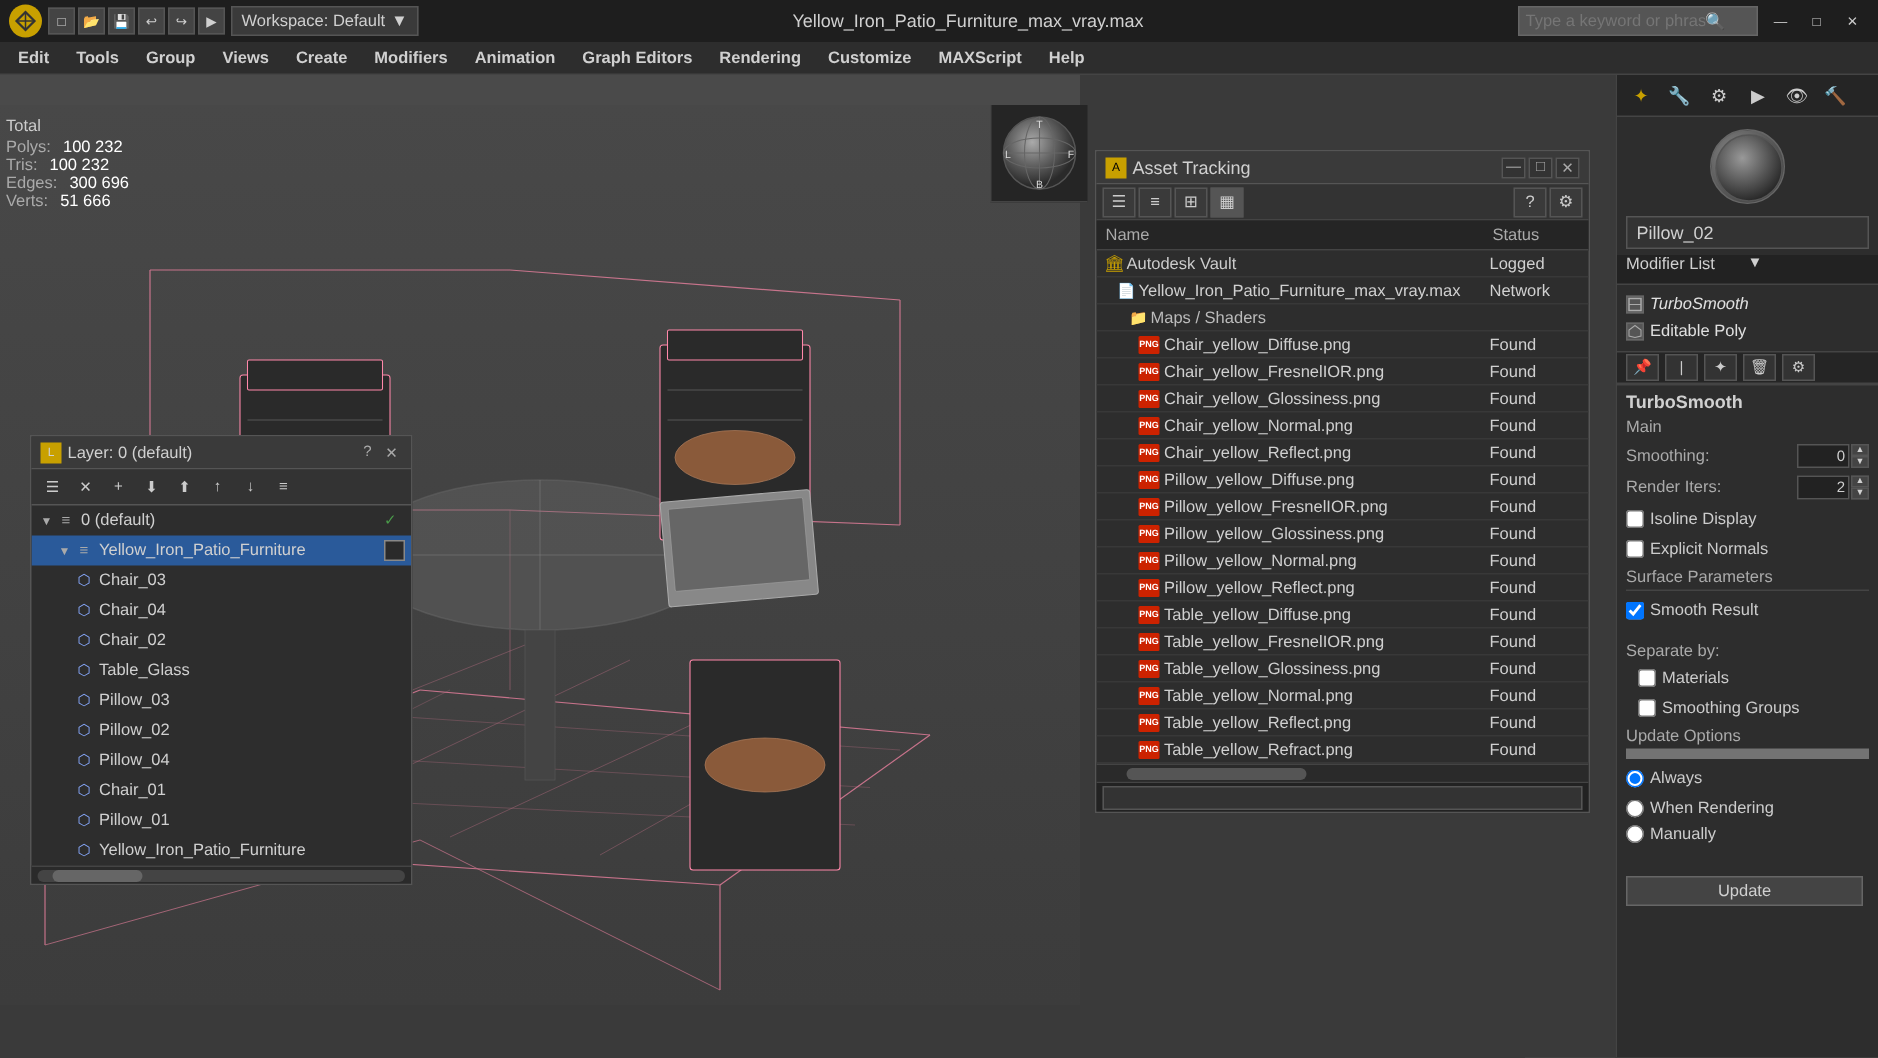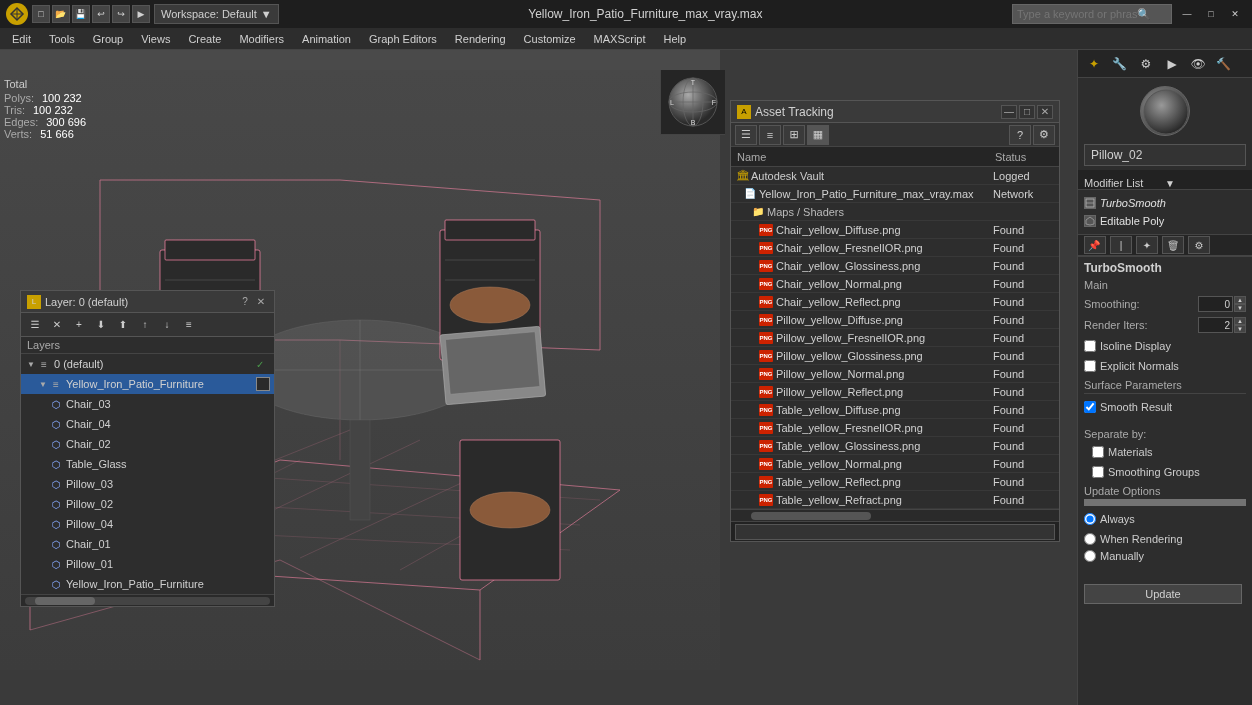--- a/index.html
+++ b/index.html
@@ -11,21 +11,21 @@
     #titlebar .tb-icons { display: flex; gap: 2px; align-items: center; }
     #titlebar .tb-icons span { width: 18px; height: 18px; background: #444; border: 1px solid #555; display: flex; align-items: center; justify-content: center; font-size: 9px; cursor: pointer; }
     #titlebar .workspace { display: flex; align-items: center; background: #3a3a3a; border: 1px solid #555; height: 20px; padding: 0 6px; font-size: 11px; gap: 4px; }
     #titlebar .title-text { flex: 1; text-align: center; font-size: 12px; color: #d0d0d0; }
     #titlebar .search-box { display: flex; align-items: center; background: #555; border: 1px solid #666; height: 20px; padding: 0 4px; width: 160px; }
     #titlebar .search-box input { background: transparent; border: none; outline: none; color: #ccc; font-size: 11px; width: 120px; }
     #titlebar .win-controls { display: flex; gap: 2px; }
     #titlebar .win-controls span { width: 22px; height: 16px; display: flex; align-items: center; justify-content: center; font-size: 9px; cursor: pointer; color: #ccc; }
 
     
-    #menubar { display: flex; align-items: center; height: 22px; background: #2d2d2d; border-bottom: 1px solid #444; padding: 0 4px; gap: 2px; }
+    #menubar { display: flex; align-items: center; height: 22px; background: #2d2d2d; border-bottom: 1px solid #444; padding: 0 4px; gap: 2px; font-weight: bold; }
     #menubar .menu-item { padding: 2px 8px; cursor: pointer; color: #d0d0d0; font-size: 11px; }
 
     
     #viewport-info { height: 20px; background: #2d2d2d; display: flex; align-items: center; padding: 0 8px; font-size: 11px; color: #ccc; border-bottom: 1px solid #444; }
 
     
     #main { display: flex; width: 1252px; height: 655px; position: relative; }
 
     
     #stats-panel { position: absolute; top: 4px; left: 4px; font-size: 11px; color: #ccc; z-index: 5; }
@@ -61,21 +61,21 @@
     #layer-panel .scrollbar-thumb { position: absolute; left: 10px; width: 60px; height: 8px; background: #666; border-radius: 4px; }
 
     
     #right-panel { position: absolute; right: 0; top: 0; width: 175px; height: 655px; background: #2d2d2d; border-left: 1px solid #444; }
     #right-panel .top-icons { display: flex; align-items: center; height: 28px; background: #252525; border-bottom: 1px solid #444; padding: 0 4px; gap: 2px; }
     #right-panel .top-icons .icon-btn { width: 24px; height: 24px; display: flex; align-items: center; justify-content: center; font-size: 12px; cursor: pointer; color: #ccc; }
     #right-panel .top-icons .icon-btn.active { color: #c8a000; }
     #right-panel .object-icon { display: flex; align-items: center; justify-content: center; padding: 8px; }
     #right-panel .object-sphere { width: 50px; height: 50px; border-radius: 50%; background: radial-gradient(circle at 35% 35%, #888, #333); border: 1px solid #666; }
     #right-panel .object-name { font-size: 12px; color: #d0d0d0; padding: 3px 6px; background: #333; border: 1px solid #555; margin: 0 6px 4px; }
-    #right-panel .modifier-list { display: flex; align-items: flex-end; height: 20px; padding: 0 6px; background: #222; border-bottom: 1px solid #444; margin-bottom: 4px; }
+    #right-panel .modifier-list { display: flex; align-items: flex-start; height: 20px; padding: 0 6px; background: #222; border-bottom: 1px solid #444; margin-bottom: 4px; }
     #right-panel .modifier-list span { flex: 1; font-size: 11px; }
     #right-panel .modifier-item { display: flex; align-items: center; height: 18px; padding: 0 6px; gap: 4px; cursor: pointer; }
     #right-panel .modifier-item .mod-icon { width: 12px; height: 12px; background: #555; border: 1px solid #666; display: flex; align-items: center; justify-content: center; font-size: 7px; }
     #right-panel .modifier-item .mod-name { font-size: 11px; font-style: italic; color: #e0e0e0; }
     #right-panel .modifier-item .mod-name.poly { font-style: normal; }
     #right-panel .panel-tools { display: flex; align-items: center; height: 22px; border-top: 1px solid #444; border-bottom: 1px solid #444; padding: 0 6px; gap: 4px; background: #252525; }
     #right-panel .panel-tools .tool-btn { width: 22px; height: 18px; display: flex; align-items: center; justify-content: center; font-size: 10px; cursor: pointer; color: #ccc; border: 1px solid #555; background: #333; }
 
     
     #asset-panel { position: absolute; left: 730px; top: 50px; width: 330px; background: #2d2d2d; border: 1px solid #555; z-index: 20; }
@@ -282,23 +282,20 @@
     <div class="toolbar">
       <span>☰</span>
       <span>✕</span>
       <span>+</span>
       <span>⬇</span>
       <span>⬆</span>
       <span>↑</span>
       <span>↓</span>
       <span>≡</span>
     </div>
-    <div class="layers-label">
-      <span>Layers</span>
-    </div>
     <div class="layer-list">
 
       <div class="layer-item" style="padding-left:4px;">
         <span class="expand-icon">▼</span>
         <span class="layer-icon" style="color:#aaa;font-size:10px;">≡</span>
         <span class="layer-name">0 (default)</span>
         <span class="check-icon">✓</span>
       </div>
 
       <div class="layer-item selected" style="padding-left:16px;">

